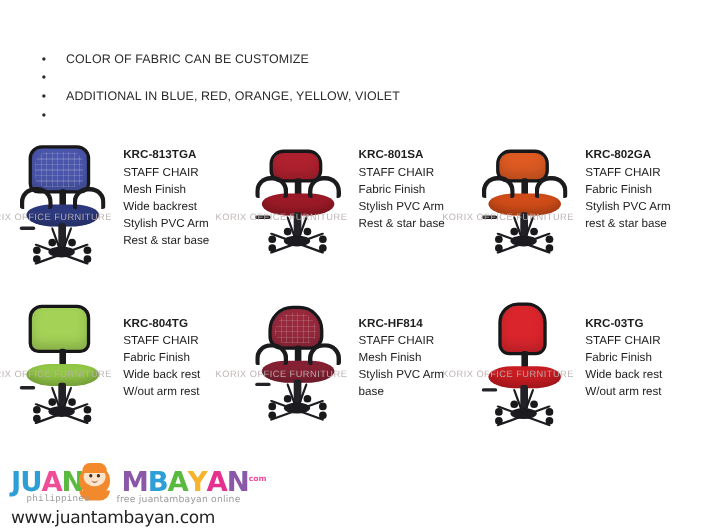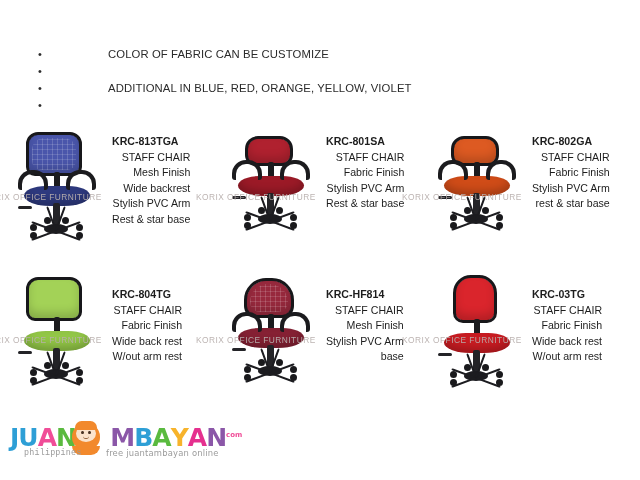--- a/index.html
+++ b/index.html
@@ -38,21 +38,20 @@
     color: #2b2b2b;
     text-align: left;
     line-height: 17px;
   }
   .note-text {
     font-size: 11.3px;
     color: #2b2b2b;
     letter-spacing: 0.1px;
     white-space: pre;
     line-height: 17px;
-    margin-left: 48px;
   }
 
   
   .grid {
     position: absolute;
     left: 0;
     top: 128px;
     width: 640px;
     height: 280px;
   }
@@ -86,21 +85,20 @@
     font-weight: bold;
     color: #1d1d1d;
     line-height: 15.5px;
     white-space: nowrap;
   }
   .spec-line {
     font-size: 10.6px;
     color: #1d1d1d;
     line-height: 15.5px;
     white-space: nowrap;
-    text-align: right;
   }
 
   
   .watermark {
     position: absolute;
     left: -22px;
     top: 64px;
     width: 190px;
     font-size: 8.4px;
     letter-spacing: 0.45px;
@@ -546,15 +544,16 @@
         <span class="mascot-eye l"></span>
         <span class="mascot-eye r"></span>
         <span class="mascot-mouth"></span>
       </span>
     </div>
     <div class="logo-sub">
       <span class="sub-bowl"></span>
       <span class="sub-ph">philippines</span>
       <span class="sub-fc">free juantambayan online</span>
     </div>
+    <div class="logo-url">www.juantambayan.com</div>
   </div>
 
 </div>
 
 </body></html>

